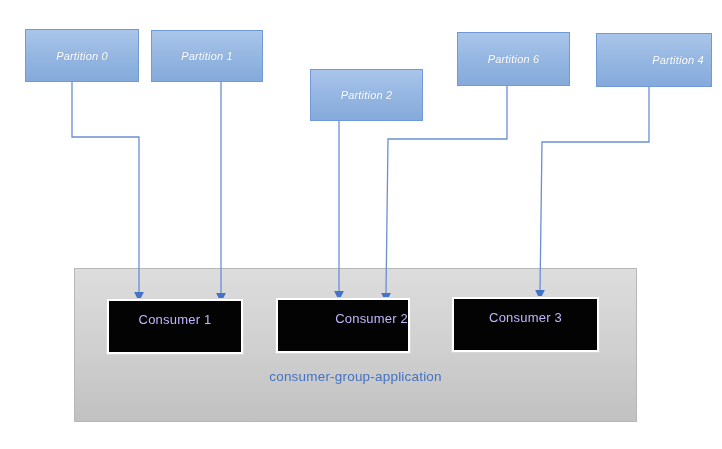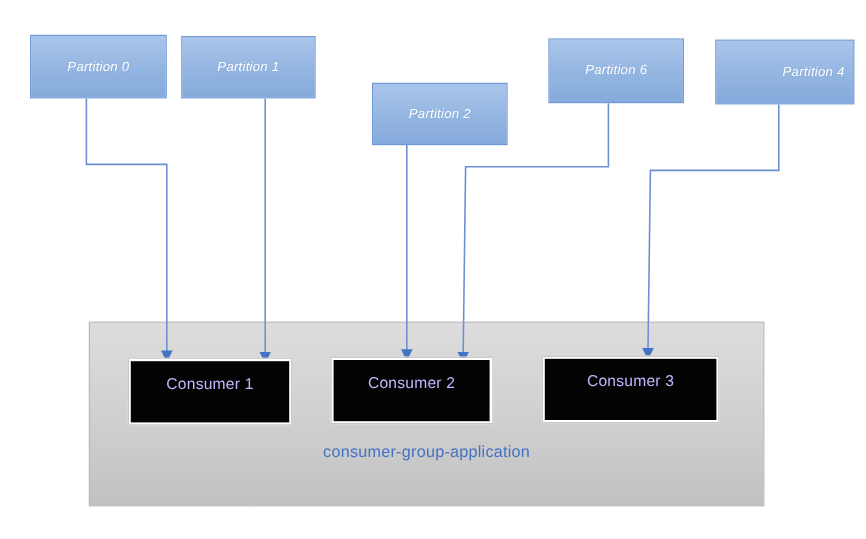--- a/index.html
+++ b/index.html
@@ -100,20 +100,20 @@
     <span>Partition 4</span>
   </div>
 
   <div class="group-panel">
     <div class="group-label">consumer-group-application</div>
   </div>
 
   <div class="consumer-box" style="left:107px; top:299px; width:136px; height:55px;">
     <span>Consumer 1</span>
   </div>
-  <div class="consumer-box" style="left:276px; top:298px; width:134px; height:55px;">
+  <div class="consumer-box" style="left:276px; top:298px; width:134px; height:55px;justify-content:flex-end;">
     <span>Consumer 2</span>
   </div>
   <div class="consumer-box" style="left:452px; top:297px; width:147px; height:55px;">
     <span>Consumer 3</span>
   </div>
 
 </div>
 
 </body></html>

